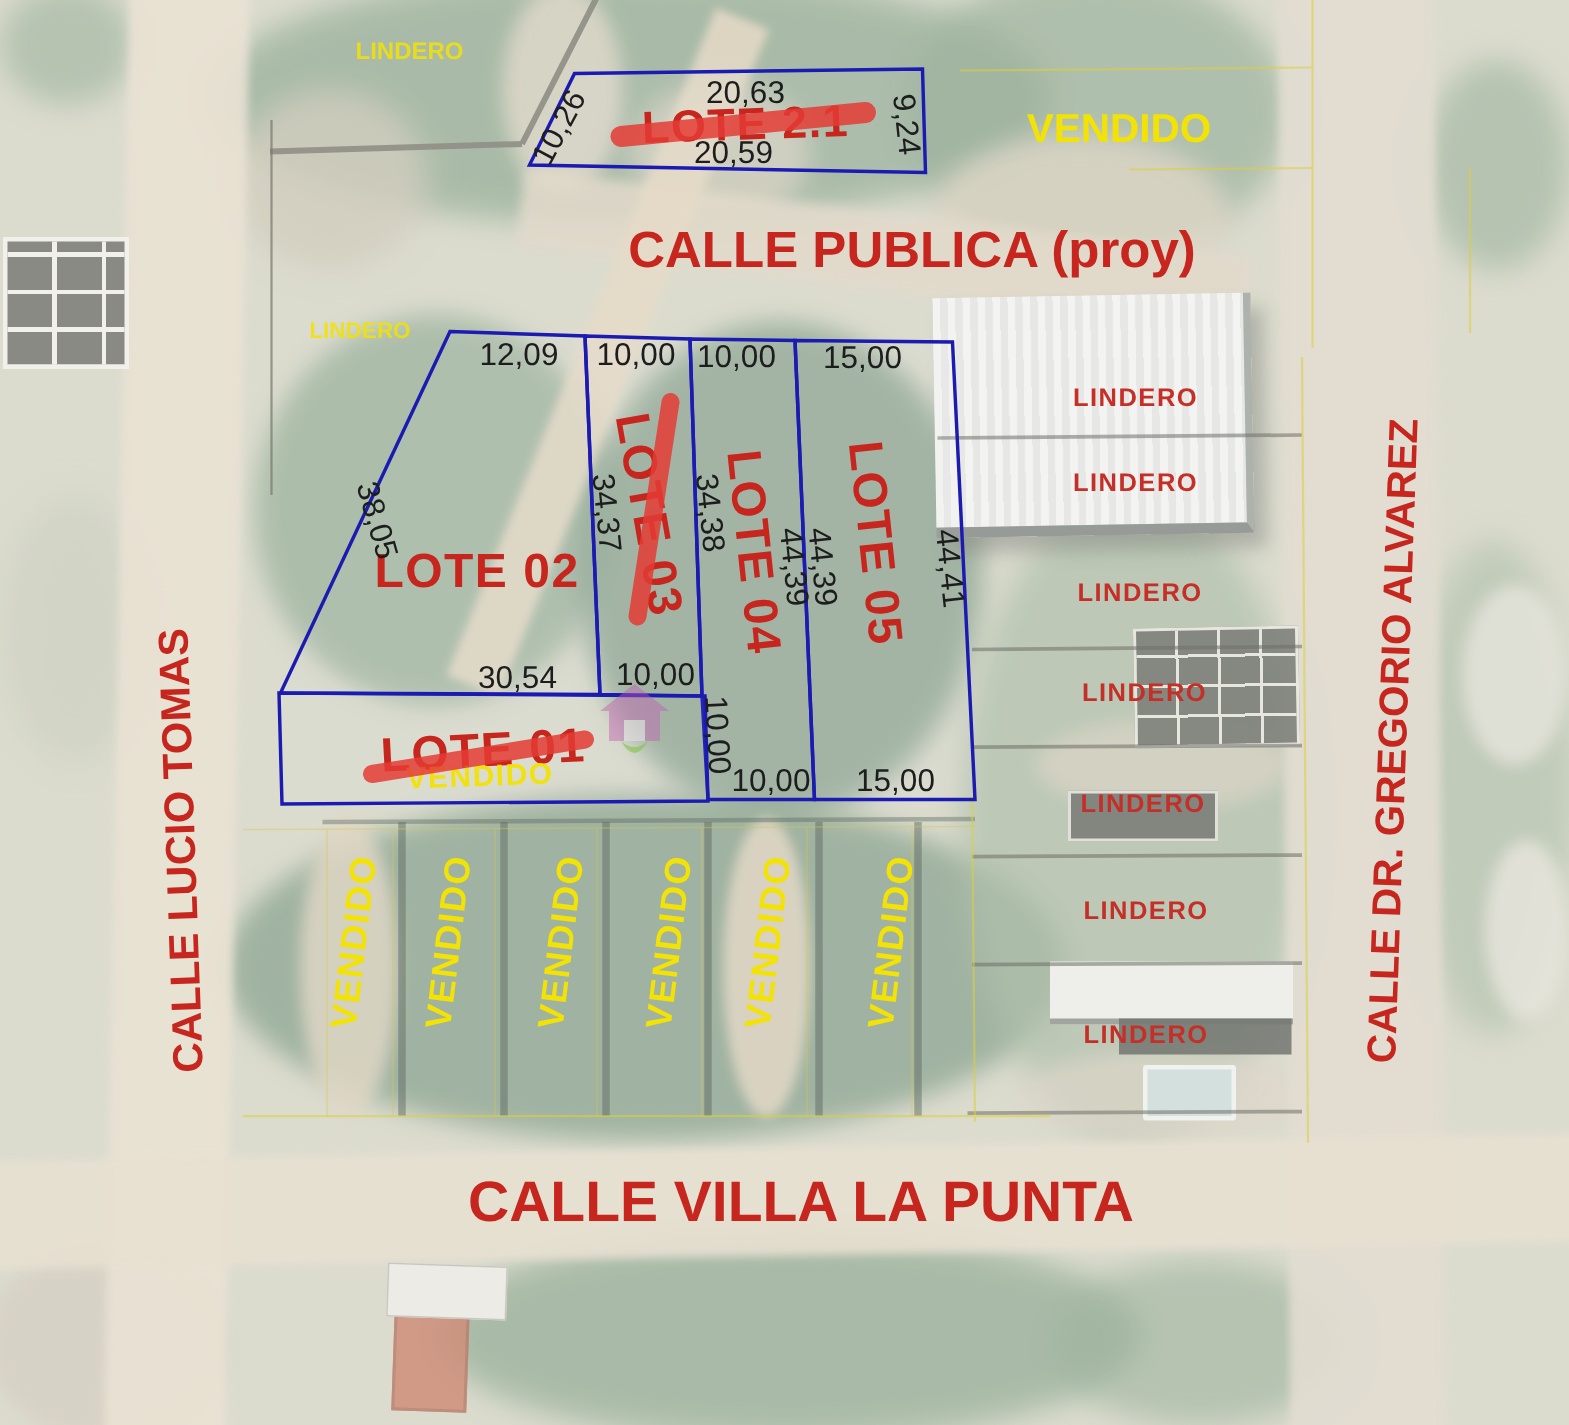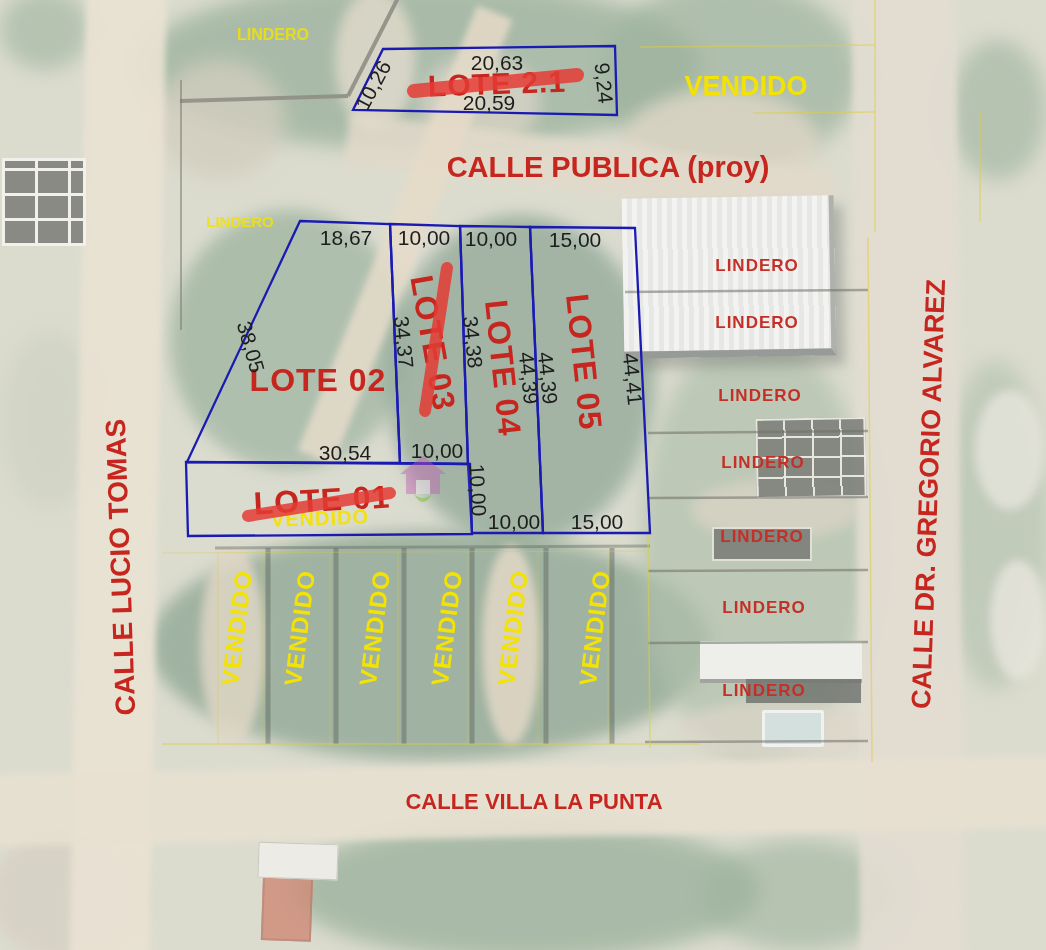--- a/index.html
+++ b/index.html
@@ -5,21 +5,21 @@
   html,body{margin:0;padding:0;background:#888;}
   #stage{position:relative;width:1046px;height:950px;overflow:hidden;background:#d4d6c6;
          font-family:"Liberation Sans",sans-serif;margin:0 auto;}
   .abs{position:absolute;}
   .blob{position:absolute;border-radius:50%;}
   .rect{position:absolute;}
   .lbl{position:absolute;white-space:nowrap;line-height:1;}
   .m{font-size:21px;color:#1d1d1d;font-weight:400;}
   .lot{font-size:32px;color:#c6261e;font-weight:600;letter-spacing:1px;}
   .lot21{font-size:30px;}
-  .street{font-size:29px;color:#c6261e;font-weight:700;}
+  .street{font-size:34px;color:#c6261e;font-weight:700;}
   .yel{color:#f2e205;font-weight:700;}
   .linY{font-size:16px;opacity:.85;}
   .linR{font-size:17px;color:#c43028;font-weight:600;letter-spacing:1px;}
   .ven{font-size:24px;letter-spacing:1px;}
   .venS{font-size:20px;letter-spacing:1px;opacity:.95;}
   svg{position:absolute;left:0;top:0;pointer-events:none;}
   .wm1{font-size:22px;font-weight:700;color:#7fc13d;letter-spacing:6px;opacity:.6;}
   .wm2{font-size:33px;font-weight:700;color:transparent;-webkit-text-stroke:1.8px #cf66b8;
        letter-spacing:3px;opacity:.5;}
 </style>
@@ -122,31 +122,31 @@
       <polygon points="383,49 615,46 617,115 353,110"></polygon>
       <polygon points="300,221 390,224 400,463 187,462"></polygon>
       <polygon points="390,224 460,226 468,464 400,463"></polygon>
       <polygon points="460,226 530,227 543,533 472,533 468,464"></polygon>
       <polygon points="530,227 635,228 650,533 543,533"></polygon>
       <polygon points="186,462 470,464 472,534 188,536"></polygon>
     </g>
   </svg>
 
   <div class="lbl street" style="left:608px;top:167px;transform:translate(-50%,-50%) rotate(0deg);">CALLE PUBLICA (proy)</div>
-  <div class="lbl street" style="left:534px;top:802px;transform:translate(-50%,-50%) rotate(0deg);font-size:22px;">CALLE VILLA LA PUNTA</div>
+  <div class="lbl street" style="left:534px;top:802px;transform:translate(-50%,-50%) rotate(0deg);font-size:38px;">CALLE VILLA LA PUNTA</div>
   <div class="lbl street" style="left:121px;top:567px;transform:translate(-50%,-50%) rotate(-92deg);font-size:28px;">CALLE LUCIO TOMAS</div>
   <div class="lbl street" style="left:929px;top:494px;transform:translate(-50%,-50%) rotate(-88deg);font-size:27px;">CALLE DR. GREGORIO ALVAREZ</div>
 
   <div class="lbl lot lot21" style="left:497px;top:84px;transform:translate(-50%,-50%) rotate(-2deg);">LOTE 2.1</div>
   <div class="lbl m" style="left:497px;top:62px;transform:translate(-50%,-50%) rotate(0deg);">20,63</div>
   <div class="lbl m" style="left:489px;top:102px;transform:translate(-50%,-50%) rotate(0deg);">20,59</div>
   <div class="lbl m" style="left:373px;top:85px;transform:translate(-50%,-50%) rotate(-62deg);">10,26</div>
   <div class="lbl m" style="left:604px;top:83px;transform:translate(-50%,-50%) rotate(84deg);">9,24</div>
 
-  <div class="lbl m" style="left:346px;top:237px;transform:translate(-50%,-50%) rotate(0deg);">18,67</div>
+  <div class="lbl m" style="left:346px;top:237px;transform:translate(-50%,-50%) rotate(0deg);">12,09</div>
   <div class="lbl m" style="left:424px;top:237px;transform:translate(-50%,-50%) rotate(0deg);">10,00</div>
   <div class="lbl m" style="left:491px;top:238px;transform:translate(-50%,-50%) rotate(0deg);">10,00</div>
   <div class="lbl m" style="left:575px;top:239px;transform:translate(-50%,-50%) rotate(0deg);">15,00</div>
 
   <div class="lbl lot" style="left:318px;top:380px;transform:translate(-50%,-50%) rotate(0deg);">LOTE 02</div>
   <div class="lbl lot" style="left:433px;top:343px;transform:translate(-50%,-50%) rotate(80deg);">LOTE 03</div>
   <div class="lbl lot" style="left:503px;top:368px;transform:translate(-50%,-50%) rotate(84deg);">LOTE 04</div>
   <div class="lbl lot" style="left:584px;top:362px;transform:translate(-50%,-50%) rotate(84deg);">LOTE 05</div>
   <div class="lbl lot" style="left:322px;top:500px;transform:translate(-50%,-50%) rotate(-3deg);">LOTE 01</div>
 

